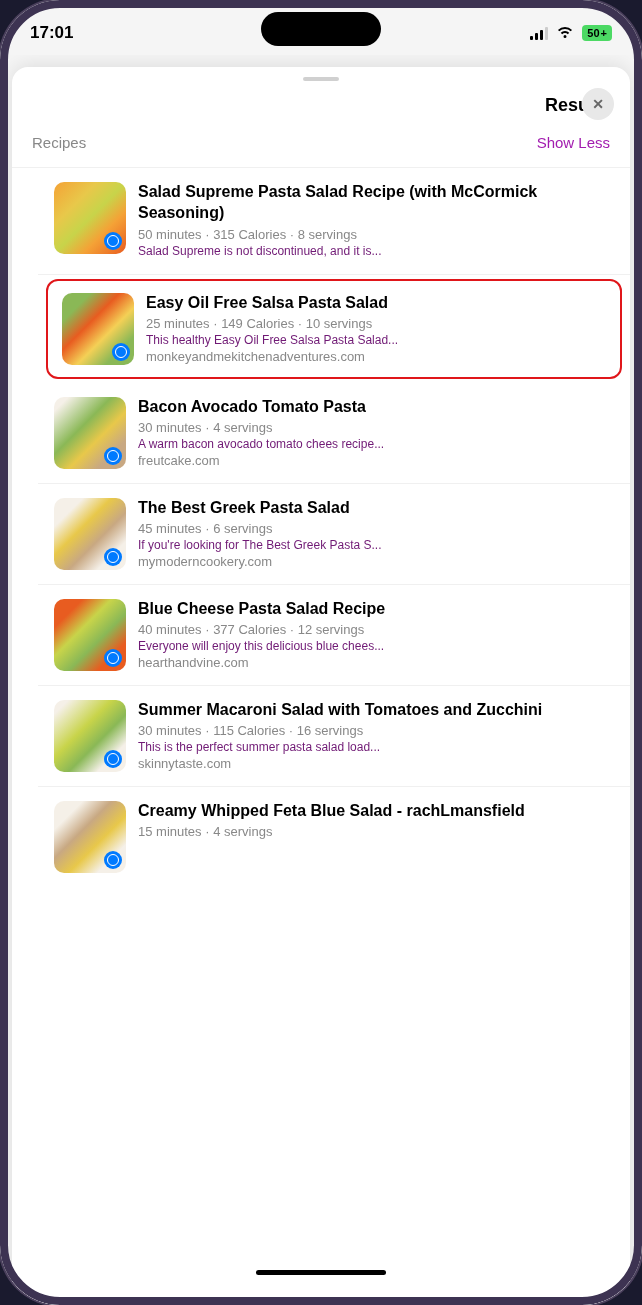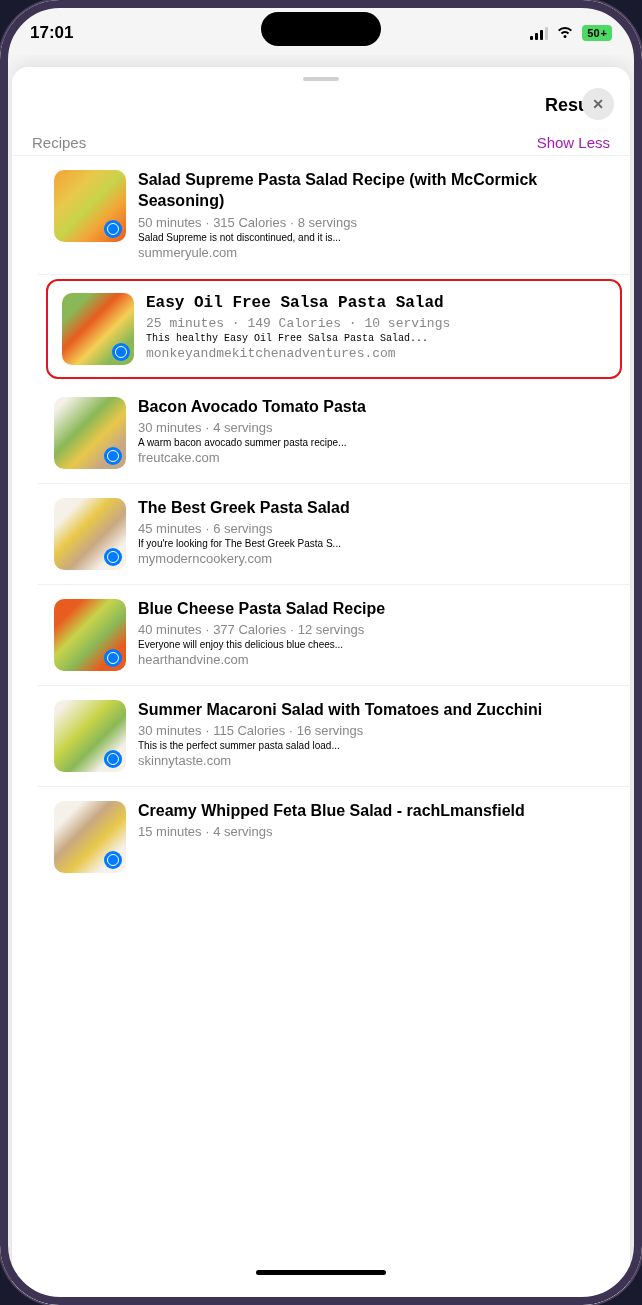--- a/index.html
+++ b/index.html
@@ -160,21 +160,21 @@
       font-size: 14px;
       color: #666;
       font-weight: 600;
     }
 
     
     .section-header {
       display: flex;
       justify-content: space-between;
       align-items: center;
-      padding: 8px 20px 4px;
+      padding: 8px 20px 16px;
       border-bottom: 1px solid #f0f0f0;
     }
 
     .section-label {
       font-size: 15px;
       color: #888;
     }
 
     .show-less-btn {
       font-size: 15px;
@@ -196,21 +196,20 @@
       border-bottom: 1px solid #f0f0f0;
       cursor: pointer;
       position: relative;
     }
 
     .recipe-item.highlighted {
       border: 2.5px solid #e0161a;
       border-radius: 12px;
       margin: 4px 8px;
       padding: 12px 14px;
-      font-family: Liberation Mono, monospace;
     }
 
     .recipe-thumb {
       width: 72px;
       height: 72px;
       border-radius: 10px;
       overflow: hidden;
       flex-shrink: 0;
       margin-right: 12px;
       position: relative;
@@ -281,22 +280,22 @@
       margin-bottom: 3px;
     }
 
     .recipe-meta {
       font-size: 13px;
       color: #888;
       margin-bottom: 2px;
     }
 
     .recipe-desc {
-      font-size: 10px;
-      color: #000000;
+      font-size: 12px;
+      color: #701a75;
       margin-bottom: 2px;
       white-space: nowrap;
       overflow: hidden;
       text-overflow: ellipsis;
     }
 
     .recipe-source {
       font-size: 13px;
       color: #888;
     }
@@ -358,21 +357,20 @@
       <div class="recipe-list">
 
         <div class="recipe-item">
           <div class="recipe-thumb food-salad-supreme">
             <div class="safari-badge"></div>
           </div>
           <div class="recipe-info">
             <div class="recipe-title">Salad Supreme Pasta Salad Recipe (with McCormick Seasoning)</div>
             <div class="recipe-meta">50 minutes · 315 Calories · 8 servings</div>
             <div class="recipe-desc">Salad Supreme is not discontinued, and it is...</div>
-            <div class="recipe-source">summeryule.com</div>
           </div>
         </div>
 
         <div class="recipe-item highlighted">
           <div class="recipe-thumb food-salsa-pasta">
             <div class="safari-badge"></div>
           </div>
           <div class="recipe-info">
             <div class="recipe-title">Easy Oil Free Salsa Pasta Salad</div>
             <div class="recipe-meta">25 minutes · 149 Calories · 10 servings</div>
@@ -381,21 +379,21 @@
           </div>
         </div>
 
         <div class="recipe-item">
           <div class="recipe-thumb food-bacon-avocado">
             <div class="safari-badge"></div>
           </div>
           <div class="recipe-info">
             <div class="recipe-title">Bacon Avocado Tomato Pasta</div>
             <div class="recipe-meta">30 minutes · 4 servings</div>
-            <div class="recipe-desc">A warm bacon avocado summer pasta recipe...</div>
+            <div class="recipe-desc">A warm bacon avocado tomato chees recipe...</div>
             <div class="recipe-source">freutcake.com</div>
           </div>
         </div>
 
         <div class="recipe-item">
           <div class="recipe-thumb food-greek-pasta">
             <div class="safari-badge"></div>
           </div>
           <div class="recipe-info">
             <div class="recipe-title">The Best Greek Pasta Salad</div>

